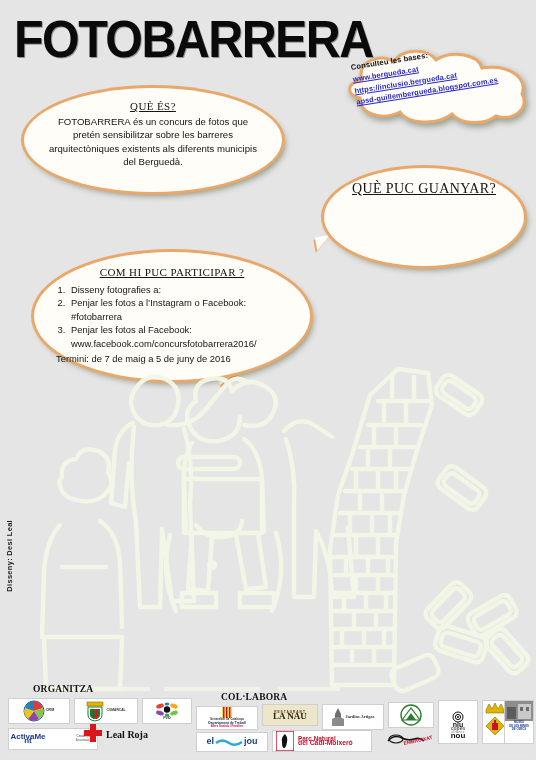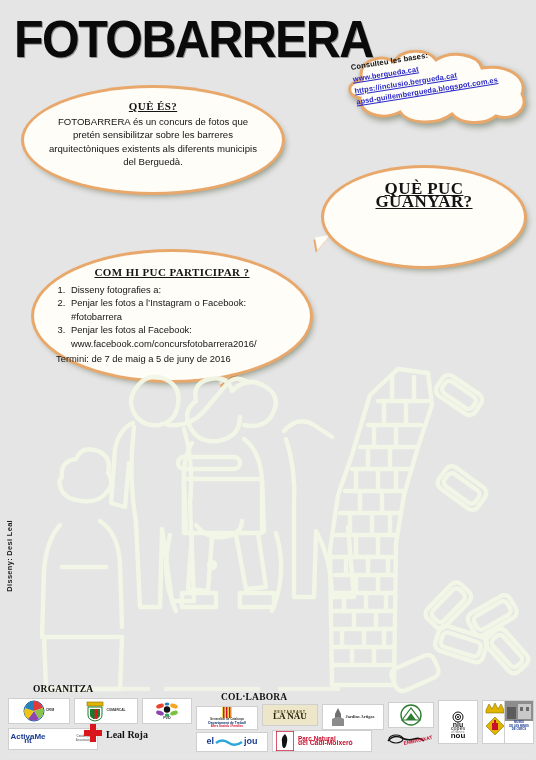--- a/index.html
+++ b/index.html
@@ -38,21 +38,21 @@
     position:absolute;
     background:#fffdf8;
     border:2px solid #e0accd00;
     box-shadow:0 0 0 3px #e9a86b, 3px 4px 6px rgba(30,50,10,.45);
     text-align:center;
     color:#141414;
   }
   .bubble.oval{ border-radius:50%/50%; }
 
   .bubble .b-title{
-    font-weight:bold;
+    font-weight:normal;
     text-decoration:underline;
     letter-spacing:.4px;
     display:block;
     font-family:"Liberation Serif", serif;
   }
 
   
   #bubble-ques{
     left:24px; top:88px; width:258px; height:104px;
     border-radius:50%;
@@ -72,21 +72,21 @@
     filter:drop-shadow(2px 2px 0 #e9a86b);
   }
 
   
   #bubble-guanyar{
     left:324px; top:168px; width:200px; height:98px;
     border-radius:50%;
     padding:12px 18px 0 18px;
     font-size:9.4px; line-height:13.4px;
   }
-  #bubble-guanyar .b-title{ font-size:17px; margin-bottom:2px; }
+  #bubble-guanyar .b-title{ font-size:14px; margin-bottom:2px; }
   #tail-guanyar{
     position:absolute; left:316px; top:236px;
     width:0;height:0;
     border-right:16px solid transparent;
     border-top:13px solid #fffdf8;
     transform:rotate(-10deg);
     filter:drop-shadow(-2px 2px 0 #e9a86b);
   }
 
   

